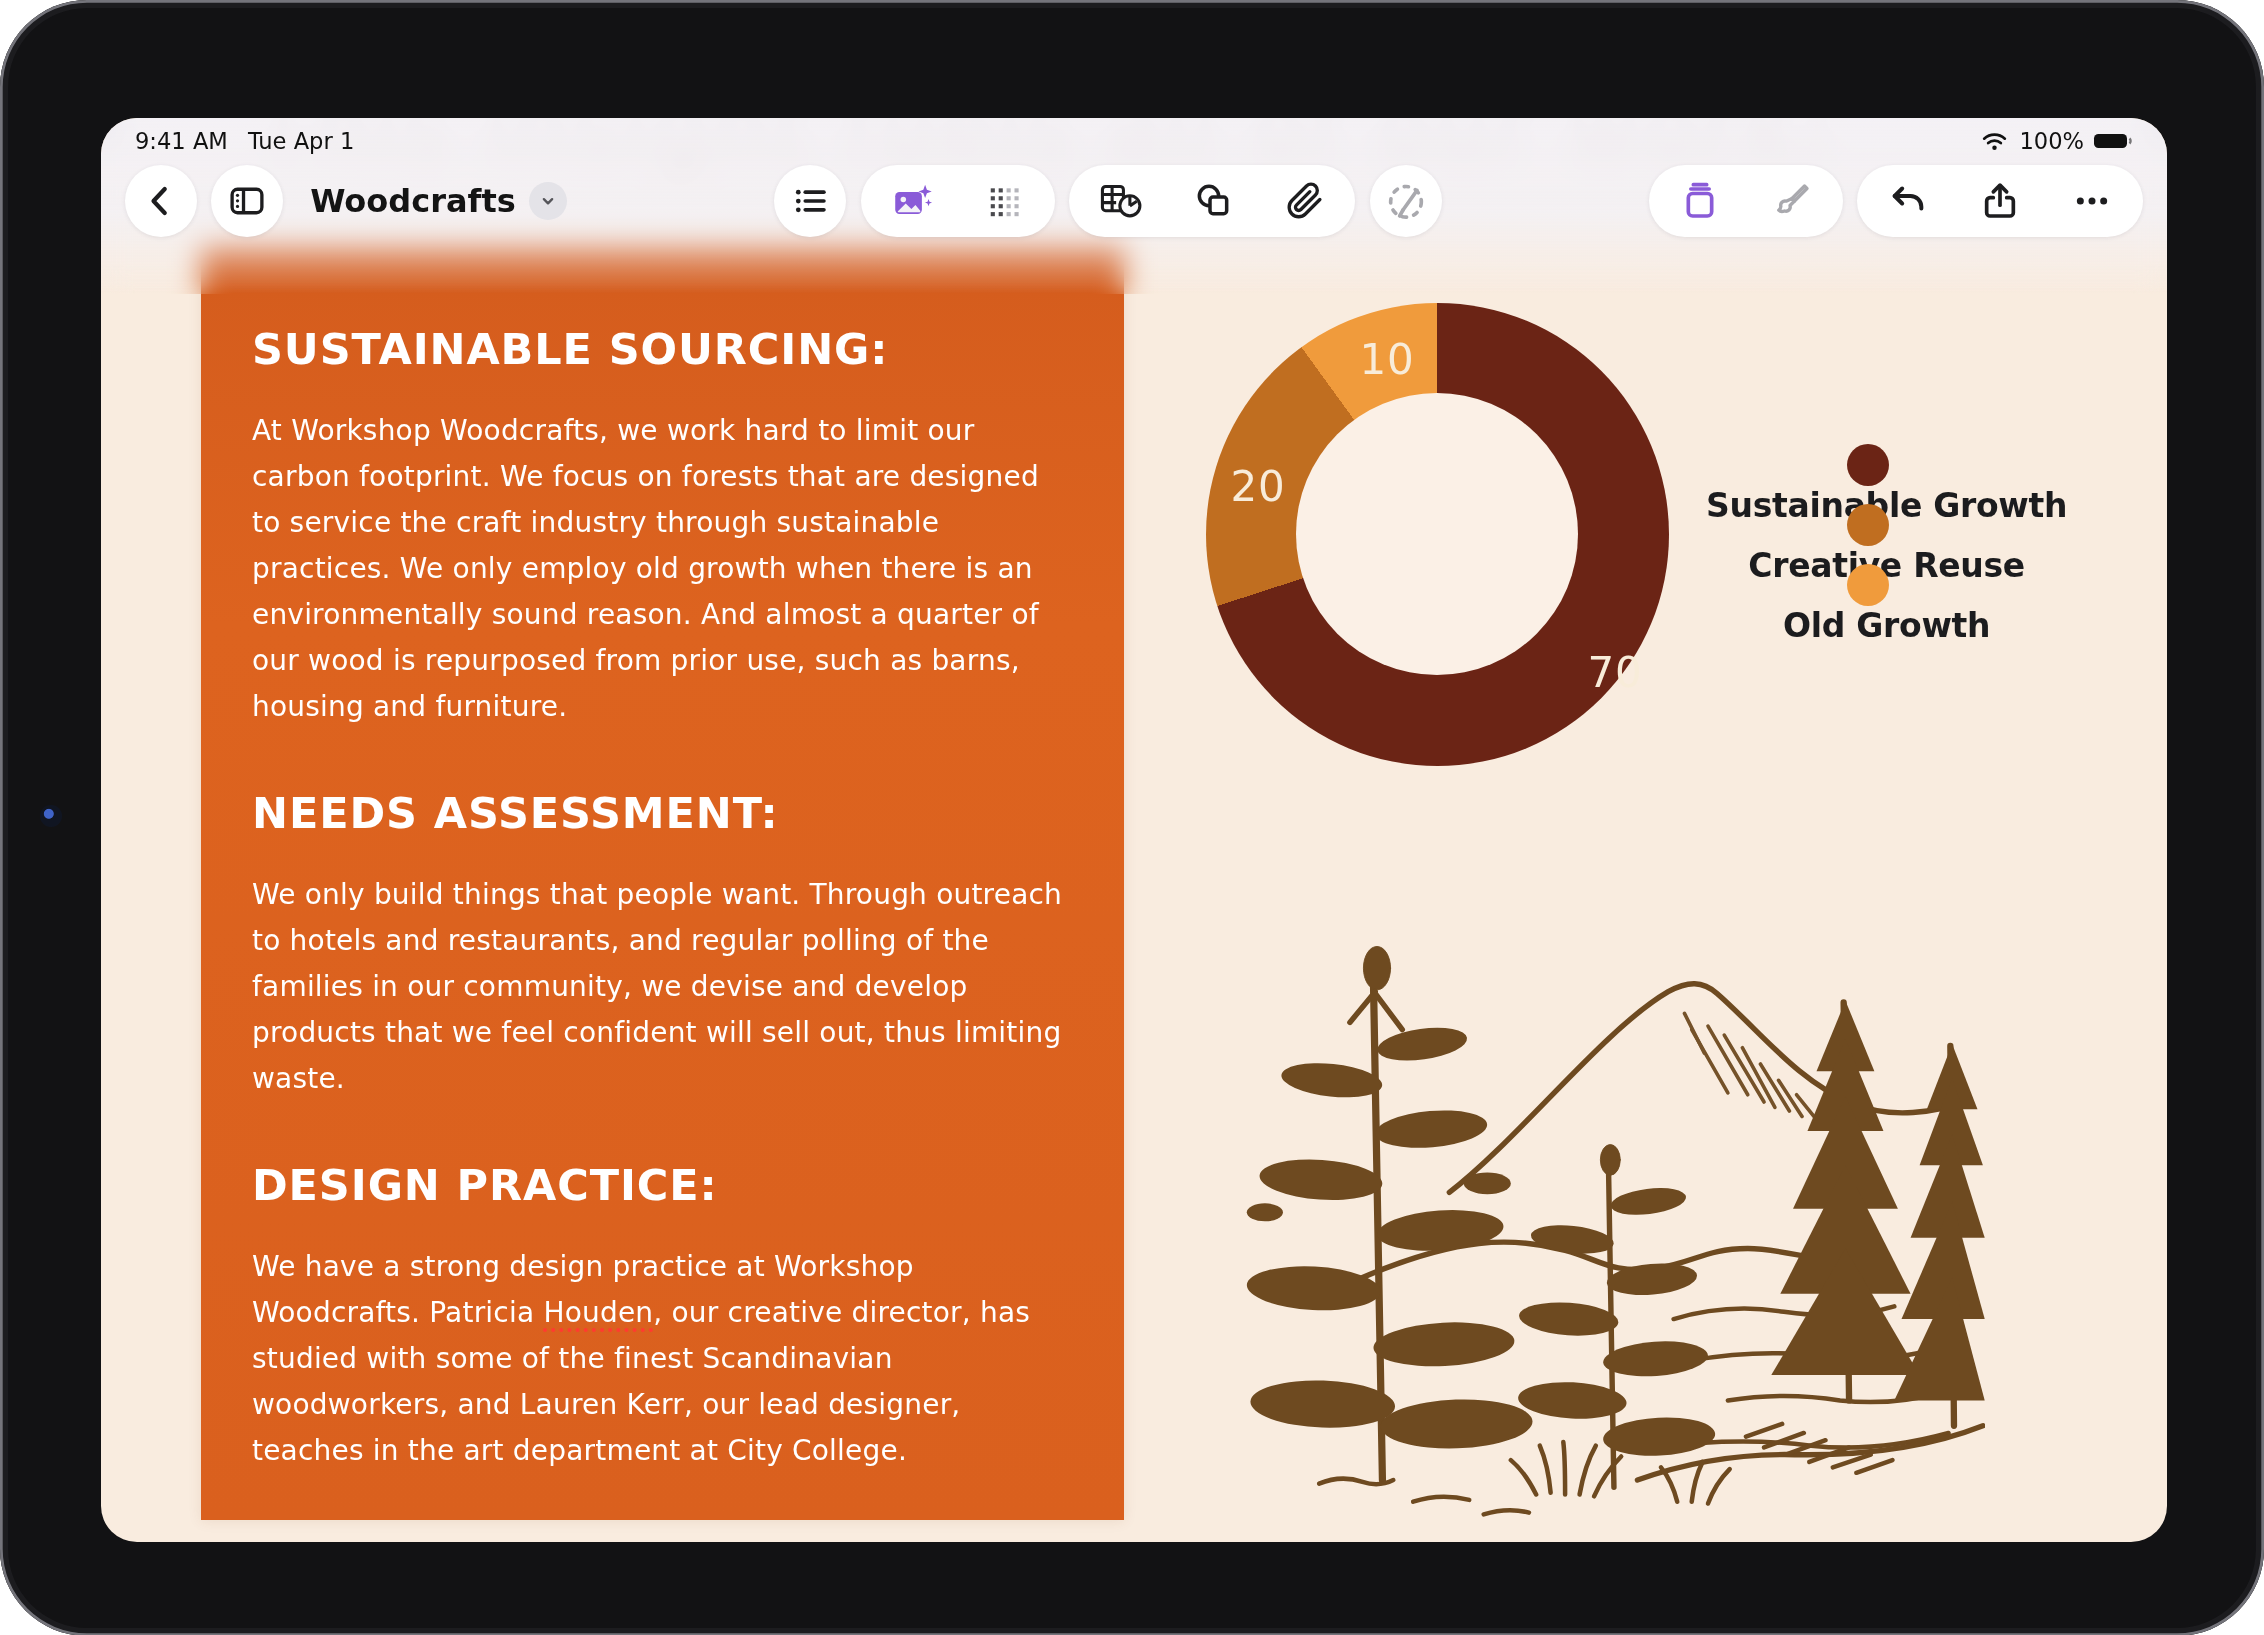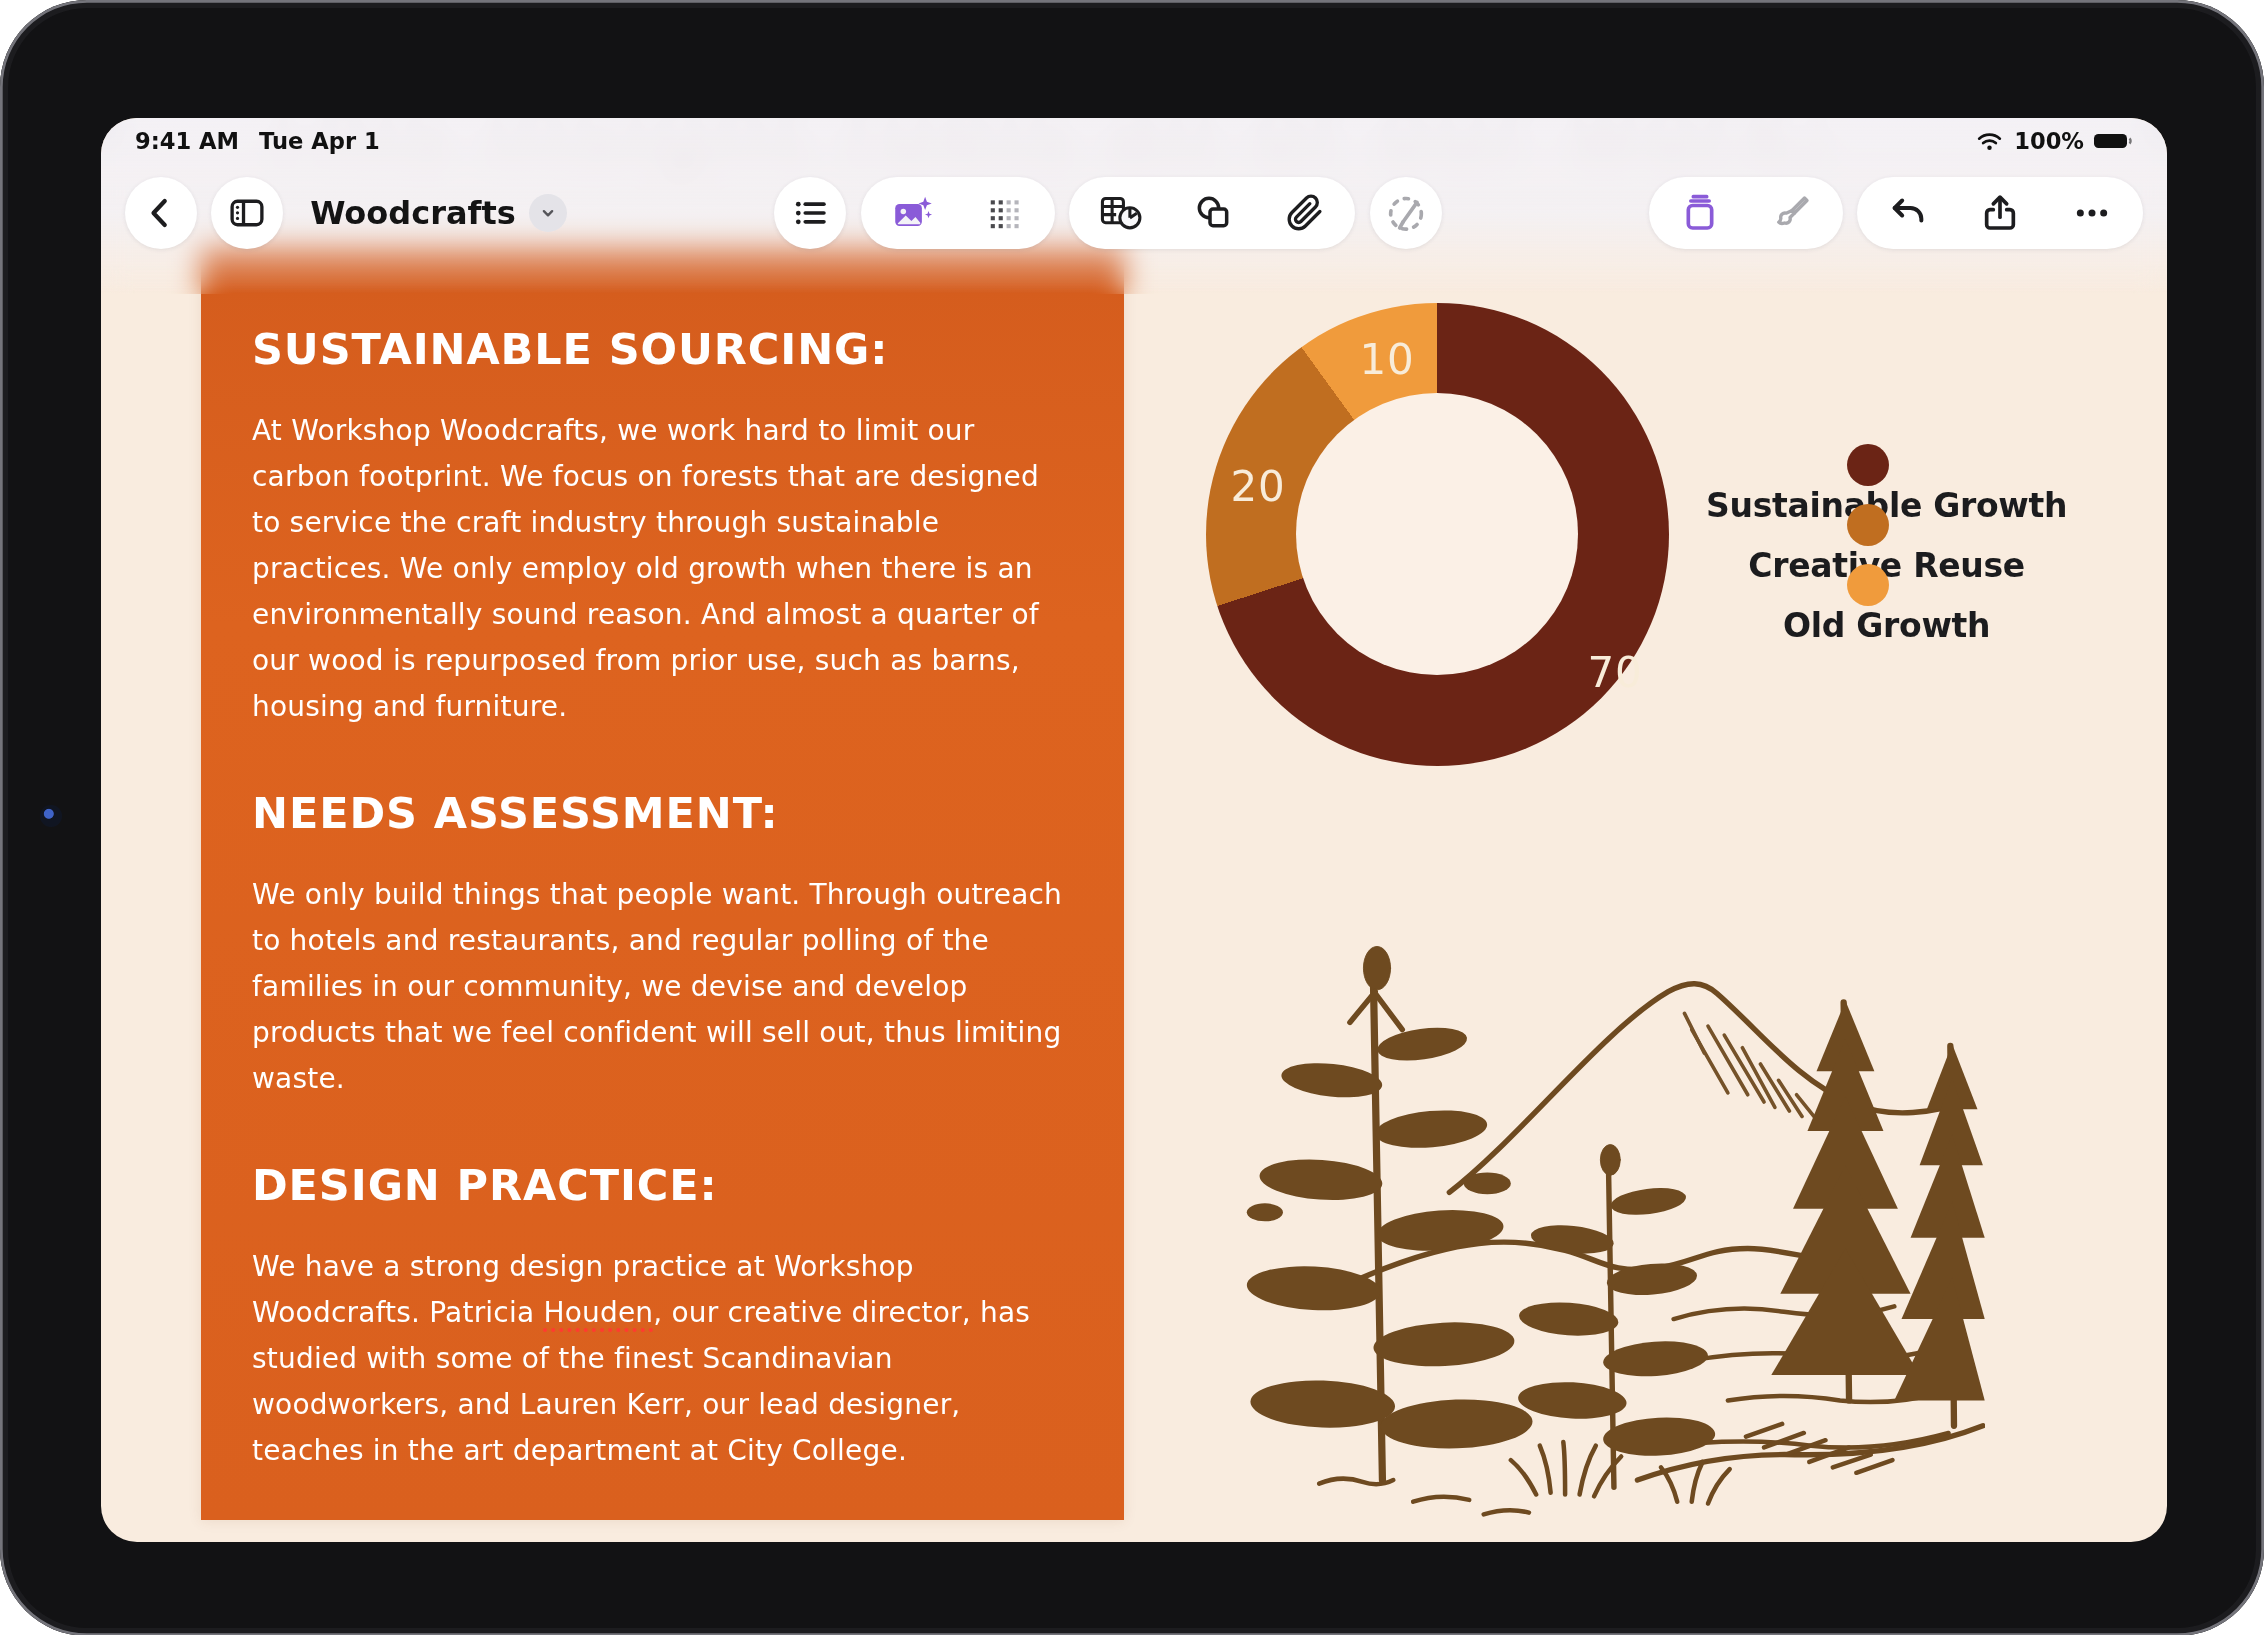--- a/index.html
+++ b/index.html
@@ -22,25 +22,25 @@
             font-size:83px; font-weight:bold; letter-spacing:0.9px; color:#c7b09a;
             filter:blur(4.5px); opacity:.9; }
 
   
   .chrome { position:absolute; top:0; left:0; right:0; height:176px; z-index:5;
             background:linear-gradient(to bottom, rgba(243,241,246,.95) 0%,
                        rgba(243,241,246,.82) 55%, rgba(245,240,236,0) 100%);
             -webkit-backdrop-filter:blur(14.5px); backdrop-filter:blur(14.5px); }
   .status-row { position:absolute; top:7.2px; left:34px; right:34px; height:31px;
             display:flex; justify-content:space-between; align-items:center;
-            font-size:22.6px; font-weight:bold; color:#111; }
+            font-size:22.6px; font-weight:normal; color:#111; }
   .status-left { display:flex; gap:20px; }
   .status-right { display:flex; align-items:center; gap:9px; }
 
-  .toolbar-row { position:absolute; top:59px; left:23.5px; right:23.5px; height:72px;
+  .toolbar-row { position:absolute; top:47px; left:23.5px; right:23.5px; height:72px;
             display:flex; align-items:center; justify-content:space-between; }
   .tb-group { display:flex; align-items:center; gap:14.5px; }
   .circle-btn { width:72px; height:72px; border-radius:50%; background:#fff;
             display:flex; align-items:center; justify-content:center;
             box-shadow:0 0.9px 4.5px rgba(40,40,60,.10); }
   .pill { height:72px; border-radius:36px; background:#fff; padding:0 31px;
             display:flex; align-items:center; gap:52px;
             box-shadow:0 0.9px 4.5px rgba(40,40,60,.10); }
   .tb-title { display:flex; align-items:center; gap:12.7px; margin-left:12.7px; }
   .tb-title-text { font-size:32px; font-weight:bold; color:#141414; }

